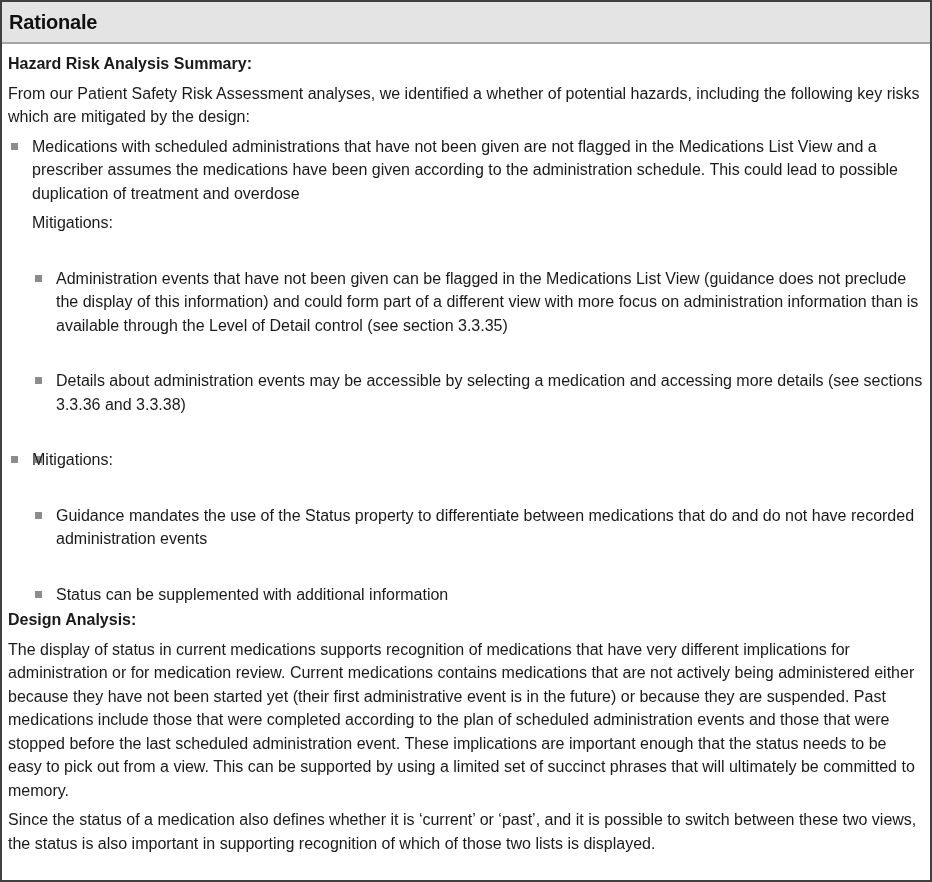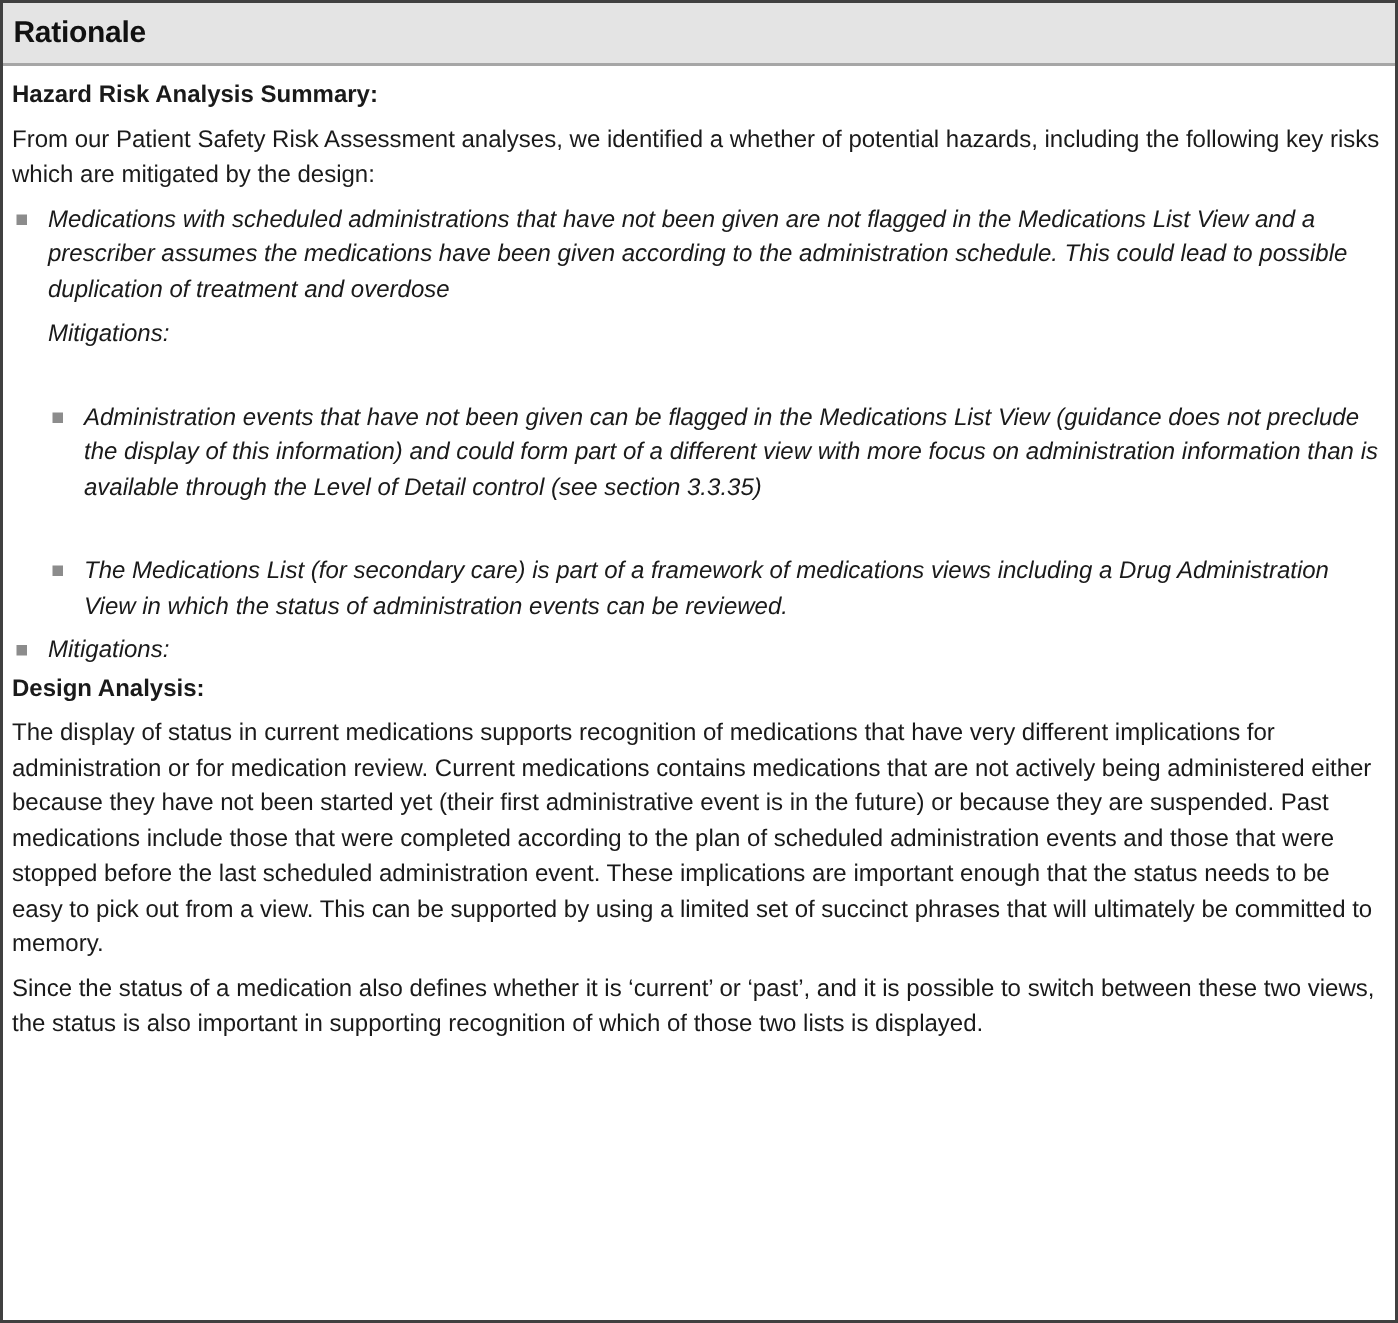--- a/index.html
+++ b/index.html
@@ -4,21 +4,21 @@
 <style>
   html, body { margin: 0; padding: 0; background: #ffffff; }
   body { width: 932px; height: 882px; overflow: hidden; font-family: "Liberation Sans", sans-serif; color: #1a1a1a; }
   .panel { position: absolute; left: 0; top: 0; width: 928px; height: 878px; border: 2px solid #404040; background: #fff; }
   .header { height: 40px; background: #e4e4e4; border-bottom: 2px solid #a6a6a6; display: flex; align-items: center; padding-left: 7px; }
   .header h1 { margin: 0; font-size: 20px; font-weight: bold; color: #111; letter-spacing: -0.2px; }
   .content { padding: 6px 6px 0 6px; font-size: 16px; line-height: 23.5px; }
   .heading { font-weight: bold; margin: 2px 0 6px 0; }
   p { margin: 0 0 6px 0; }
   ul { list-style: none; margin: 0; padding: 0; }
-  li { position: relative; font-style: italic; }
+  li { position: relative; }
   .l1 > li { padding-left: 24px; margin-bottom: 6px; }
   .l2 > li { padding-left: 24px; margin-bottom: 6px; margin-top: 32px; }
   .bullet { position: absolute; left: 3px; top: 8px; width: 7px; height: 7px; background: #8c8c8c; }
   .mit { margin: 0 0 6px 0; }
   .sub { margin-top: 6px; }
 </style>
 </head>
 <body>
 
 <div class="panel">
@@ -34,28 +34,39 @@
         <span class="bullet"></span>
         <div>Medications with scheduled administrations that have not been given are not flagged in the Medications List View and a prescriber assumes the medications have been given according to the administration schedule. This could lead to possible duplication of treatment and overdose</div>
         <div class="mit sub">Mitigations:</div>
         <ul class="l2">
           <li>
             <span class="bullet"></span>
             <span>Administration events that have not been given can be flagged in the Medications List View (guidance does not preclude the display of this information) and could form part of a different view with more focus on administration information than is available through the Level of Detail control (see section 3.3.35)</span>
           </li>
           <li>
             <span class="bullet"></span>
-            <span>The Medications List (for secondary care) is part of a framework of medications views including a Drug Administration View in which the status of administration events can be reviewed.</span>
+            <span>Details about administration events may be accessible by selecting a medication and accessing more details (see sections 3.3.36 and 3.3.38)</span>
+          </li>
+          <li>
+            <span class="bullet"></span>
           </li>
         </ul>
       </li>
       <li>
         <span class="bullet"></span>
         <div class="mit sub">Mitigations:</div>
         <ul class="l2">
+          <li>
+            <span class="bullet"></span>
+            <span>Guidance mandates the use of the Status property to differentiate between medications that do and do not have recorded administration events</span>
+          </li>
+          <li>
+            <span class="bullet"></span>
+            <span>Status can be supplemented with additional information</span>
+          </li>
         </ul>
       </li>
     </ul>
 
     <div class="heading" style="margin-top:-4px">Design Analysis:</div>
     <p>The display of status in current medications supports recognition of medications that have very different implications for administration or for medication review. Current medications contains medications that are not actively being administered either because they have not been started yet (their first administrative event is in the future) or because they are suspended. Past medications include those that were completed according to the plan of scheduled administration events and those that were stopped before the last scheduled administration event. These implications are important enough that the status needs to be easy to pick out from a view. This can be supported by using a limited set of succinct phrases that will ultimately be committed to memory.</p>
     <p>Since the status of a medication also defines whether it is ‘current’ or ‘past’, and it is possible to switch between these two views, the status is also important in supporting recognition of which of those two lists is displayed.</p>
   </div>
 </div>
 

